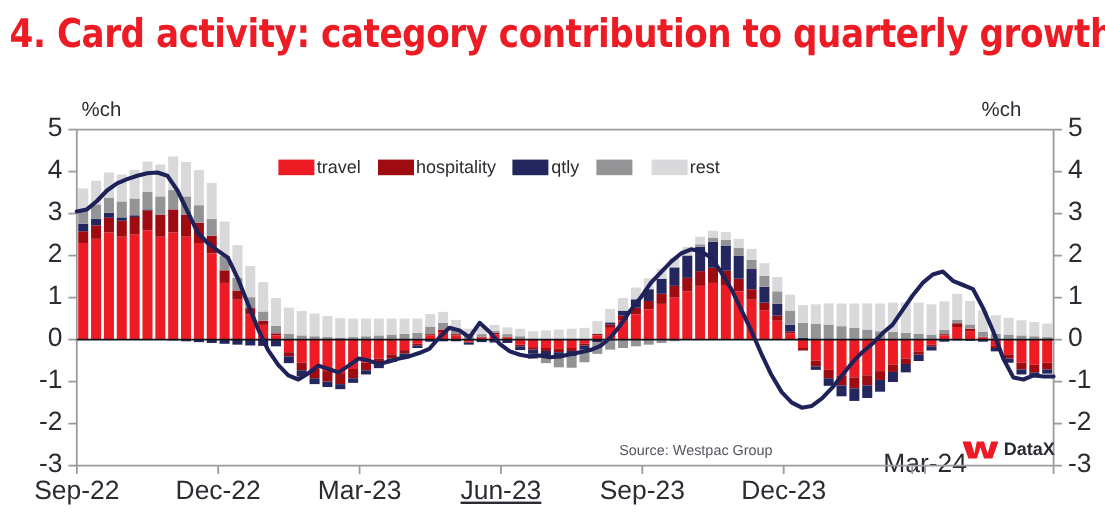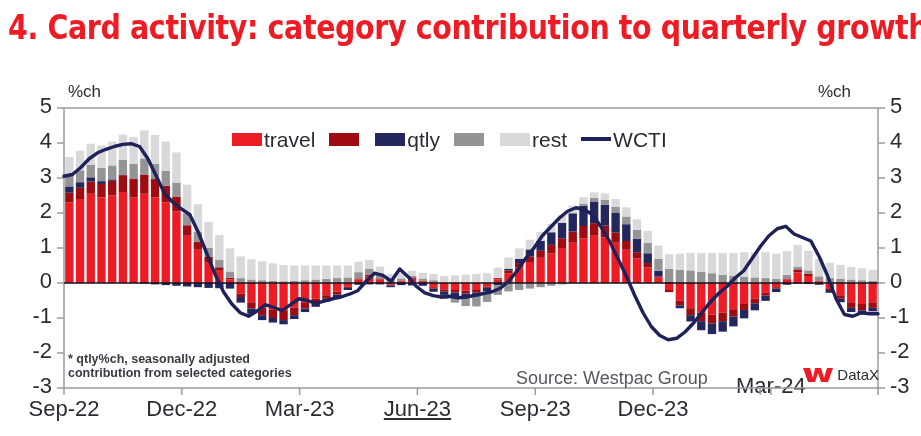--- a/index.html
+++ b/index.html
@@ -33,34 +33,34 @@
   .xtick{
     position:absolute;font-size:22px;color:#2b2b33;
     text-align:center;white-space:nowrap;
   }
   #legend{
     position:absolute;left:232px;top:126px;height:26px;
     display:flex;align-items:center;gap:0px;
   }
   .lgitem{display:flex;align-items:center;margin-right:14px;}
   .swatch{width:30px;height:13px;margin-right:2px;}
-  .lgtext{font-size:21px;color:#2b2b33;line-height:21px;}
+  .lgtext{font-size:15px;color:#2b2b33;line-height:21px;}
   .lgline{width:30px;height:4px;background:#1F2159;margin-right:2px;}
   #foot{
     position:absolute;left:68px;top:352px;
     font-size:12.5px;font-weight:bold;color:#3a3a44;line-height:14px;
     white-space:pre-line;
   }
   #source{
     position:absolute;left:516px;top:368px;
-    font-size:18px;color:#55555f;
+    font-size:12px;color:#55555f;
   }
   #brand{
     position:absolute;right:42px;top:366px;
-    display:flex;gap:4px;
+    display:flex;gap:4px;font-weight:bold;
   }
   #brand .bt{font-size:15px;color:#2b2b33;}
 </style>
 </head>
 <body>
 
 <div id="title">4. Card activity: category contribution to quarterly growth</div>
 
 <div id="stage">
 
@@ -516,40 +516,35 @@
       <path d="M64.00,176.25 L72.39,174.50 L80.78,167.50 L89.18,158.75 L97.57,152.80 L105.96,149.30 L114.35,146.50 L122.74,144.40 L131.13,143.70 L139.53,146.50 L147.92,158.75 L156.31,176.25 L164.70,193.75 L173.09,202.50 L181.48,208.80 L189.88,214.75 L198.27,232.25 L206.66,253.25 L215.05,274.25 L223.44,291.75 L231.84,304.00 L240.23,312.75 L248.62,316.25 L257.01,311.00 L265.40,304.70 L273.79,307.50 L282.19,310.30 L290.58,304.70 L298.97,298.75 L307.36,300.50 L315.75,303.30 L324.14,301.20 L332.54,298.75 L340.93,297.00 L349.32,294.20 L357.71,290.70 L366.10,281.25 L374.49,273.20 L382.89,275.30 L391.28,281.25 L399.67,269.00 L408.06,276.70 L416.45,286.50 L424.85,292.80 L433.24,295.60 L441.63,297.00 L450.02,296.30 L458.41,297.70 L466.80,297.00 L475.20,295.25 L483.59,293.50 L491.98,291.75 L500.37,288.25 L508.76,281.25 L517.15,270.75 L525.55,258.50 L533.94,248.00 L542.33,235.75 L550.72,227.00 L559.11,218.25 L567.51,211.25 L575.90,207.75 L584.29,209.50 L592.68,214.75 L601.07,227.00 L609.46,241.00 L617.86,258.50 L626.25,276.00 L634.64,295.25 L643.03,312.75 L651.42,326.75 L659.81,335.50 L668.21,339.70 L676.60,338.30 L684.99,332.00 L693.38,323.25 L701.77,312.75 L710.16,302.25 L718.56,293.50 L726.95,286.50 L735.34,277.75 L743.73,270.75 L752.12,258.50 L760.52,246.25 L768.91,235.75 L777.30,228.75 L785.69,226.30 L794.08,234.00 L802.47,237.50 L810.87,241.00 L819.26,256.75 L827.65,276.00 L836.04,298.75 L844.43,314.50 L852.82,316.25 L861.22,312.75 L869.61,313.80 L878.00,313.80 " fill="none" stroke="#1F2159" stroke-width="3.4" stroke-linejoin="round" stroke-linecap="round"></path>
     </svg>
 
   <div id="legend">
       <div class="lgitem">
         <span class="swatch" style="background: rgb(237, 28, 36);"></span>
         <span class="lgtext">travel</span>
       </div>
       <div class="lgitem">
         <span class="swatch" style="background: rgb(158, 11, 16);"></span>
+        <span class="lgtext">hospitality</span>
       </div>
       <div class="lgitem">
         <span class="swatch" style="background: rgb(36, 38, 94);"></span>
         <span class="lgtext">qtly</span>
       </div>
       <div class="lgitem">
         <span class="swatch" style="background: rgb(148, 148, 151);"></span>
       </div>
       <div class="lgitem">
         <span class="swatch" style="background: rgb(217, 217, 219);"></span>
         <span class="lgtext">rest</span>
       </div>
-      <div class="lgitem">
-        <span class="lgline" style="background: rgb(31, 33, 89);"></span>
-        <span class="lgtext">WCTI</span>
-      </div>
     </div>
 
-  <div id="foot">* qtly%ch, seasonally adjusted
-contribution from selected categories</div>
   <div id="source">Source: Westpac Group</div>
   <div id="brand">
     <svg width="30" height="17" viewBox="0 0 30 17">
       <polygon points="0,2 7,2 10,12 12,2 18,2 21,12 24,2 30,2 25,16 18,16 15,7 12,16 5,16" fill="#ED1C24"></polygon>
     </svg>
     <span class="bt">DataX</span>
   </div>
 
 </div>
 

